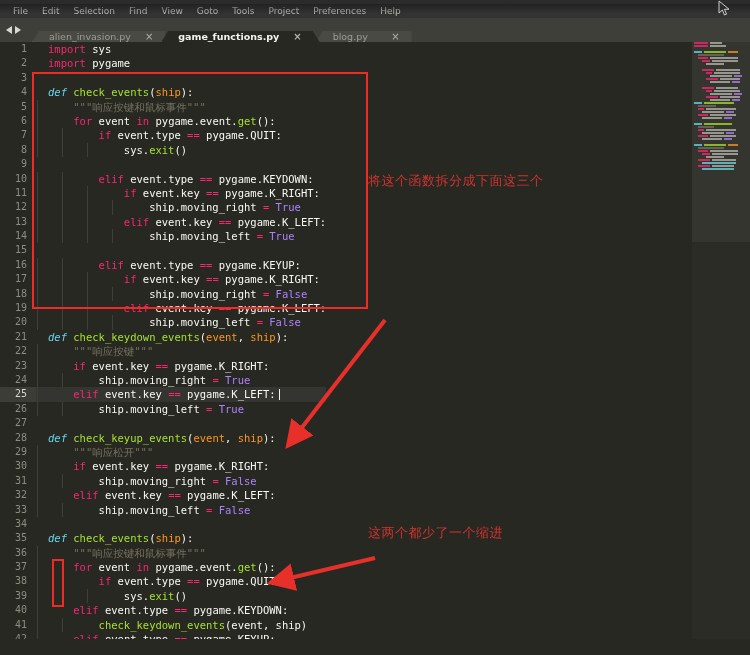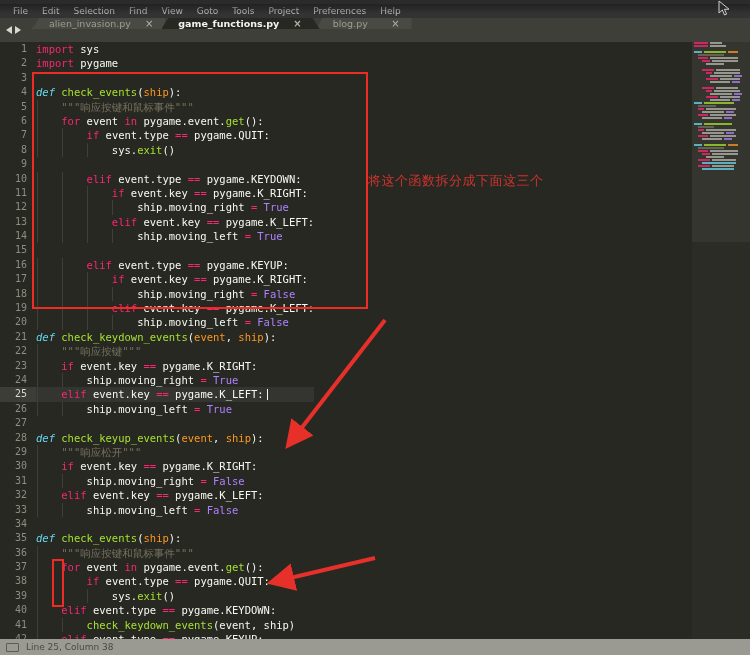--- a/index.html
+++ b/index.html
@@ -55,21 +55,21 @@
   .tab-nav .arrow {
     width: 0; height: 0;
     border-top: 4px solid transparent;
     border-bottom: 4px solid transparent;
   }
   .tab-nav .arrow.left { border-right: 6px solid #d8d8d2; }
   .tab-nav .arrow.right { border-left: 6px solid #d8d8d2; }
 
   .tabs {
     position: absolute; left: 36px; top: 0; height: 24px;
-    display: flex; align-items: flex-start;
+    display: flex; align-items: flex-end;
   }
   .tab {
     position: relative;
     display: flex; align-items: center;
     padding: 0 12px 0 16px;
     background: #4a4a44;
     color: #9d9d96;
     font-size: 9.5px;
     min-width: 96px;
     border-left: 1px solid #5b5b54;
@@ -127,20 +127,21 @@
     text-align: right; padding-right: 9px;
     color: #8d8d82;
     font-size: 10px;
     line-height: 14.4px;
   }
   .ln.cur .num { color: #d6d6cc; }
   .ln .src {
     line-height: 14.4px;
     color: #f8f8f2;
     flex: 1;
+    margin-left: 12px;
   }
   .ln.cur {
     background: #343530;
   }
   .ln.cur .num { background: #3c3d36; }
 
   
   .ig {
     position: absolute; top: 0; width: 1px; height: 14.4px;
     background: #3e3f38;
@@ -449,24 +450,21 @@
     <defs>
       <marker id="ah" markerWidth="7" markerHeight="7" refX="1" refY="3.5" orient="auto">
         <polygon points="0 0, 7 3.5, 0 7" fill="#e8302b"></polygon>
       </marker>
     </defs>
     <line x1="385" y1="320" x2="300" y2="430" stroke="#e8302b" stroke-width="4" marker-end="url(#ah)"></line>
     <line x1="375" y1="558" x2="290" y2="578" stroke="#e8302b" stroke-width="4" marker-end="url(#ah)"></line>
   </svg>
 
   <div class="anno" id="anno1">将这个函数拆分成下面这三个</div>
-
-
-  <div class="statusbar">
-    <span class="sb-icon"></span>
-    <span class="sb-text">Line 25, Column 38</span>
-  </div>
+  <div class="anno" id="anno2">这两个都少了一个缩进</div>
+
+
 
   <svg class="pointer-glyph" viewBox="0 0 14 18">
     <path d="M1 1 L1 13 L4.3 10 L6.5 15 L8.6 14.1 L6.4 9.3 L11 9.2 Z" fill="#2b2b2b" stroke="#cfcfcf" stroke-width="1"></path>
   </svg>
 
 </div>
 
 </body></html>

